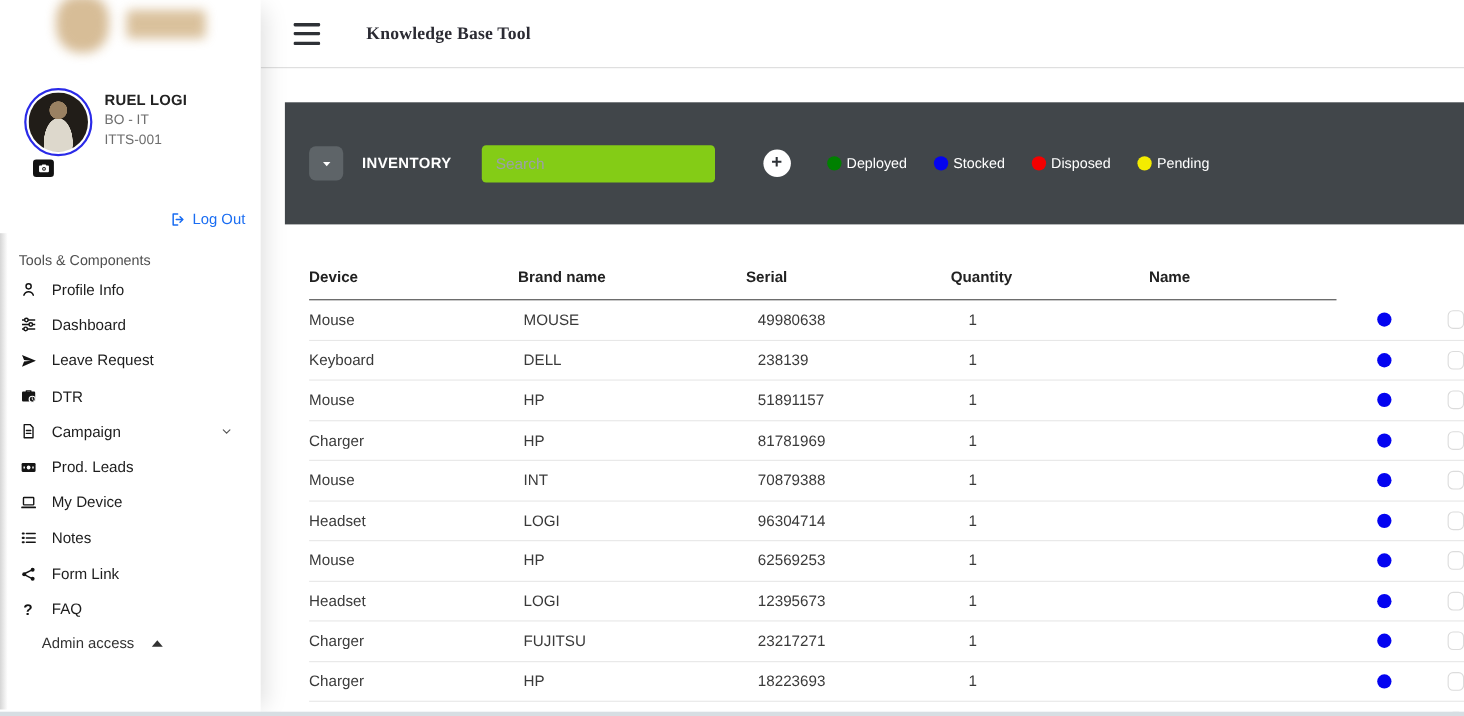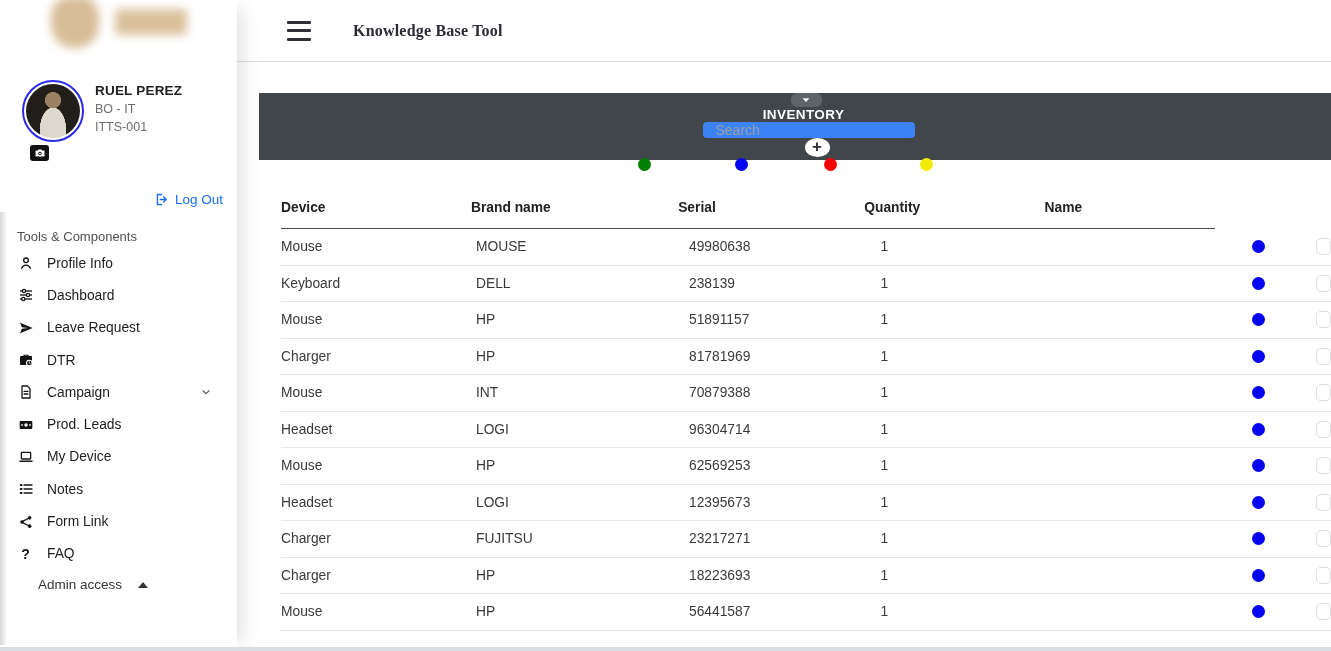--- a/index.html
+++ b/index.html
@@ -51,35 +51,35 @@
   .mi-chevron svg { width:12px; height:12px; }
 
   .admin-access { position:absolute; left:38px; top:577px; display:flex; align-items:center;
     gap:16px; font-size:13.5px; color:#333; cursor:pointer; }
   .tri-up { width:0; height:0; border-left:5px solid transparent; border-right:5px solid transparent;
     border-bottom:6px solid #333; }
 
   
   .main { position:absolute; left:237px; top:0; width:1094px; height:651px; background:#fff; }
   .main-header { height:62px; border-bottom:1px solid #dcdcdc; display:flex; align-items:center;
-    background:#fff;padding-left:20px; }
+    background:#fff; }
   .hamburger { margin-left:30px; width:26px; height:20px; display:flex; flex-direction:column;
     justify-content:space-between; background:none; border:none; cursor:pointer; }
   .hamburger span { display:block; width:24px; height:3px; background:#2e3136; border-radius:1px; }
   .page-title { margin-left:40px; font-family:"Liberation Serif", serif; font-size:16px;
     font-weight:700; color:#2b2b33; letter-spacing:.2px; }
 
-  .toolbar { margin-left:22px; margin-top:31px; height:67px; background:#41464a;
-    display:flex; align-items:center;flex-direction:column; }
+  .toolbar { margin-left:22px; margin-top:31px; height:111px; background:#41464a;
+    display:flex; align-items:center; }
   .dd-btn { margin-left:22px; width:31px; height:31px; background:#5e6468; border:none;
     border-radius:6px; display:flex; align-items:center; justify-content:center; cursor:pointer; }
   .dd-btn svg { width:14px; height:14px; }
   .inv-label { margin-left:17px; color:#fff; font-size:13.5px; font-weight:700; letter-spacing:.4px; }
   .search-input { margin-left:27px; width:212px; height:34px; border:none; border-radius:4px;
-    padding:0 13px; font-size:14px; color:#333; background:#3b82f6; outline:none;
+    padding:0 13px; font-size:14px; color:#333; background:#84cc16; outline:none;
     font-family:"Liberation Sans", sans-serif; }
   .search-input::placeholder { color:#9aa0a6; }
   .add-btn { margin-left:44px; width:25px; height:25px; border-radius:50%; background:#fff;
     border:none; display:flex; align-items:center; justify-content:center; font-size:17px;
     font-weight:700; color:#2d3136; cursor:pointer; line-height:1; padding-bottom:2px; }
   .legend { margin-left:33px; display:flex; align-items:center; gap:24px; }
   .legend-item { display:flex; align-items:center; gap:5px; }
   .legend-dot { width:13px; height:13px; border-radius:50%; }
   .legend-label { color:#fff; font-size:13px; }
 
@@ -118,21 +118,21 @@
       <button class="camera-badge">
         <span style="display:flex">
           <svg viewBox="0 0 24 24">
               <path fill="#fff" d="M9 5L7.8 7H4.5A1.5 1.5 0 0 0 3 8.5v9A1.5 1.5 0 0 0 4.5 19h15a1.5 1.5 0 0 0 1.5-1.5v-9A1.5 1.5 0 0 0 19.5 7h-3.3L15 5z"></path>
               <circle cx="12" cy="13" r="3.4" fill="#111"></circle>
               <circle cx="12" cy="13" r="1.7" fill="#fff"></circle>
             </svg>
         </span>
       </button>
       <div class="user-info">
-        <div class="user-name">RUEL PEREZ</div>
+        <div class="user-name">RUEL LOGI</div>
         <div class="user-role">BO - IT</div>
         <div class="user-id">ITTS-001</div>
       </div>
     </div>
 
     <a class="logout" style="color:#1a6df2">
       <span style="display:flex">
         <svg viewBox="0 0 24 24" fill="none" stroke="#1a6df2" stroke-width="2.2" stroke-linecap="round" stroke-linejoin="round">
             <path d="M12 4H5.5v16H12"></path>
             <path d="M15.5 8l4 4-4 4"></path>

